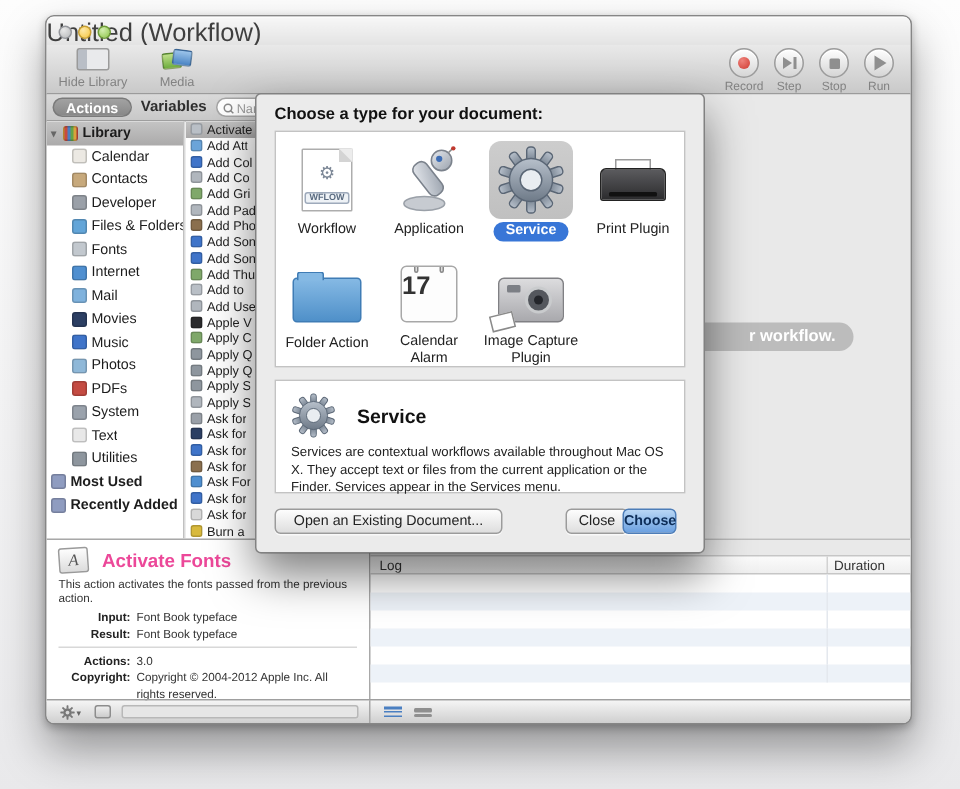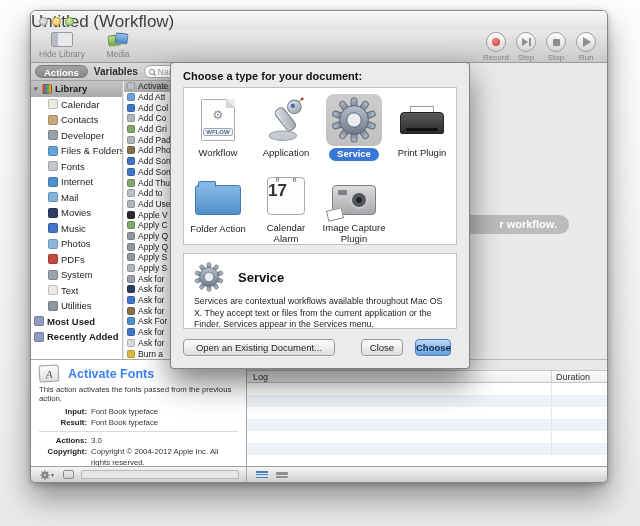--- a/index.html
+++ b/index.html
@@ -75,21 +75,21 @@
   .ac-row { height:10.7px; display:flex; align-items:center; padding-left:3px; font-size:8.5px; color:#222; white-space:nowrap; }
   .ac-row.sel { background:linear-gradient(#c4c4c4,#abaaaa); }
   .ac-row .sq { width:8px; height:8px; margin-right:3px; }
   .ac-row .txt { overflow:hidden; }
 
   
   .infopanel { position:absolute; left:0; top:348px; width:215px; height:109px; background:#fff; border-top:1px solid #a8a8a8; }
   .ip-head { display:flex; align-items:center; padding:5px 8px 2px; }
   .ip-icon { width:20px; height:17px; background:linear-gradient(#fdfdfd,#dcdcdc); border:1px solid #9a9a9a; border-radius:2px;
     font-family:"Liberation Serif",serif; font-size:11px; font-style:italic; color:#555; text-align:center; line-height:16px; margin-right:9px; transform:rotate(-4deg); }
-  .ip-title { font-size:12.5px; font-weight:bold; color:#3b82f6; }
+  .ip-title { font-size:12.5px; font-weight:bold; color:#ec4899; }
   .ip-desc { font-size:7.8px; color:#333; padding:1px 8px 3px; }
   .ip-row { display:flex; font-size:7.8px; line-height:11px; }
   .ip-row .k { width:56px; text-align:right; font-weight:bold; color:#222; flex:none; }
   .ip-row .v { margin-left:4px; color:#333; width:146px; }
   .ip-div { border-top:1px solid #d8d8d8; margin:3px 8px 3px 8px; }
 
   .logpanel { position:absolute; left:215px; top:348px; right:0; height:109px; background:#fff; border-left:1px solid #a8a8a8; }
   .log-splitter { height:11px; background:#e9e9e9; border-top:1px solid #bdbdbd; position:relative; }
   .log-splitter .dot { position:absolute; left:50%; top:4px; width:4px; height:4px; margin-left:-2px; border-radius:50%; background:#9a9a9a; }
   .log-head { height:13px; background:linear-gradient(#fbfbfb,#efefef); border-top:1px solid #c6c6c6; border-bottom:1px solid #c6c6c6;
@@ -154,21 +154,21 @@
 
   .descbox { position:absolute; left:12px; top:190px; width:274px; height:76px; background:#fff; border:1px solid #c3c3c3; }
   .descbox .head { display:flex; align-items:center; padding:8px 10px 0; }
   .descbox .head .ttl { font-size:13px; font-weight:bold; color:#111; margin-left:14px; }
   .descbox p { font-size:8.8px; color:#222; line-height:11.5px; padding:4px 10px 0; }
 
   .dlg-buttons { position:absolute; left:0; right:0; top:276px; height:18px; }
   .btn { position:absolute; height:17px; border-radius:4px; font-size:9.5px; color:#222; text-align:center; line-height:16px;
     background:linear-gradient(#fdfdfd,#dedede); border:1px solid #9b9b9b; box-shadow:0 1px 0 rgba(255,255,255,.7); }
   .btn.open { left:12px; width:152px; }
-  .btn.close { left:190px; width:42px; }
+  .btn.close { left:206px; width:42px; }
   .btn.choose { left:244px; width:36px; background:linear-gradient(#b9d7f5,#6ba0e0); border:1px solid #4d7db8; color:#0d2d58; font-weight:bold; }
 
   .hiddefs { position:absolute; width:0; height:0; }
 </style>
 </head>
 <body>
 
 <svg class="hiddefs" aria-hidden="true">
   <defs>
     <linearGradient id="gearg" x1="0" y1="0" x2="0" y2="1">

